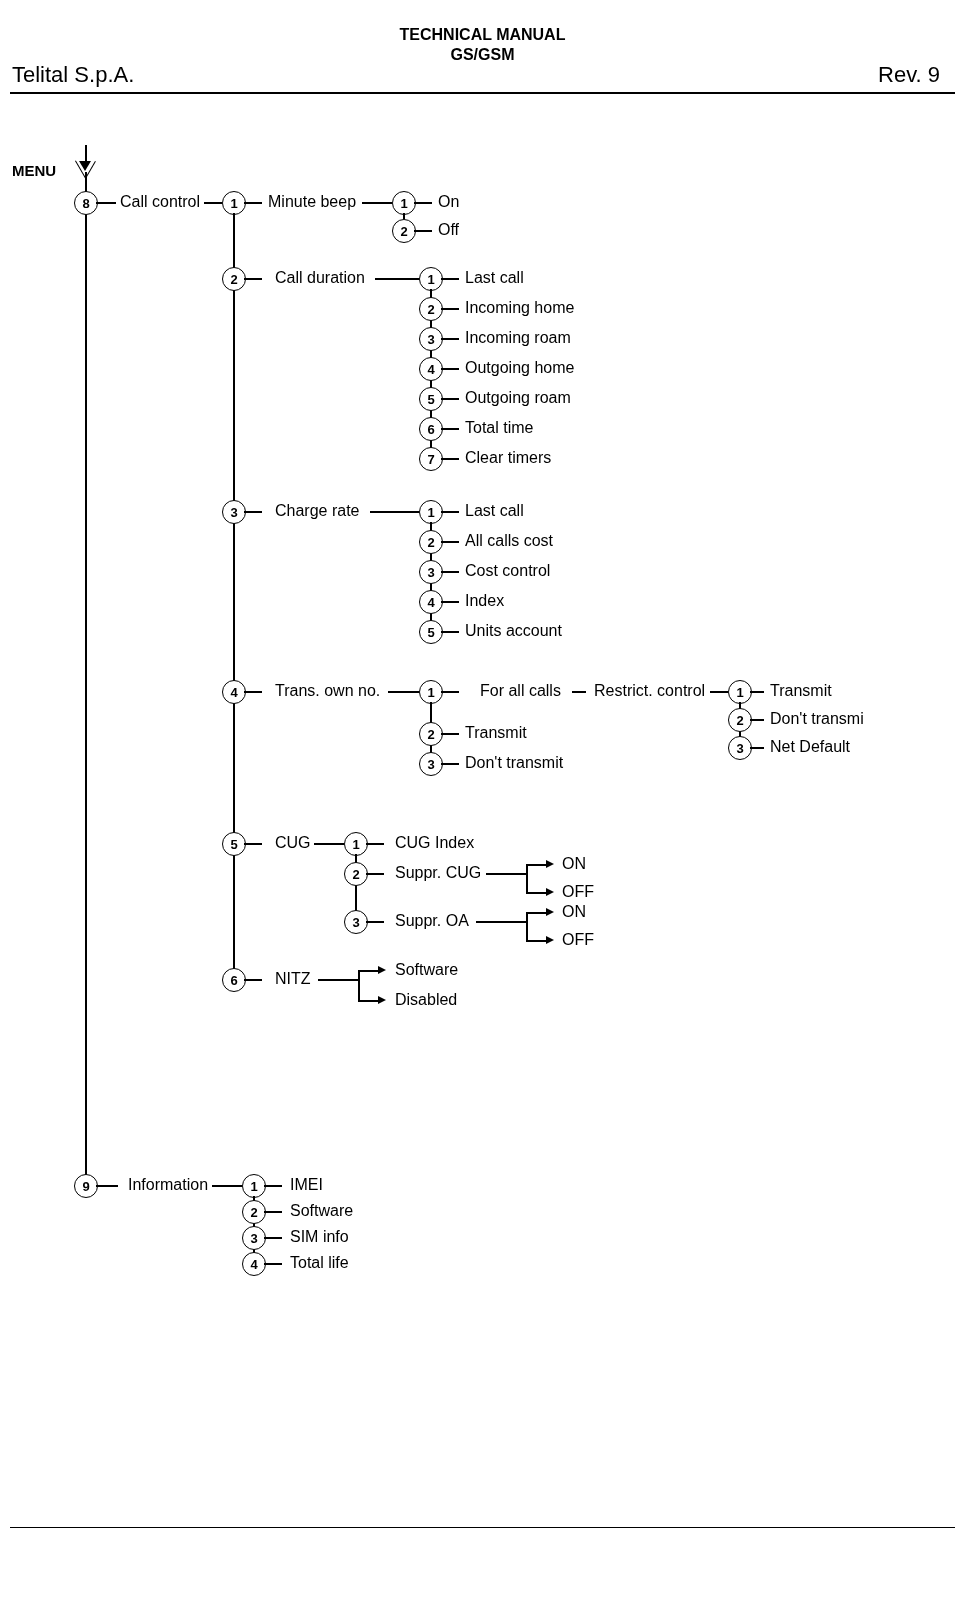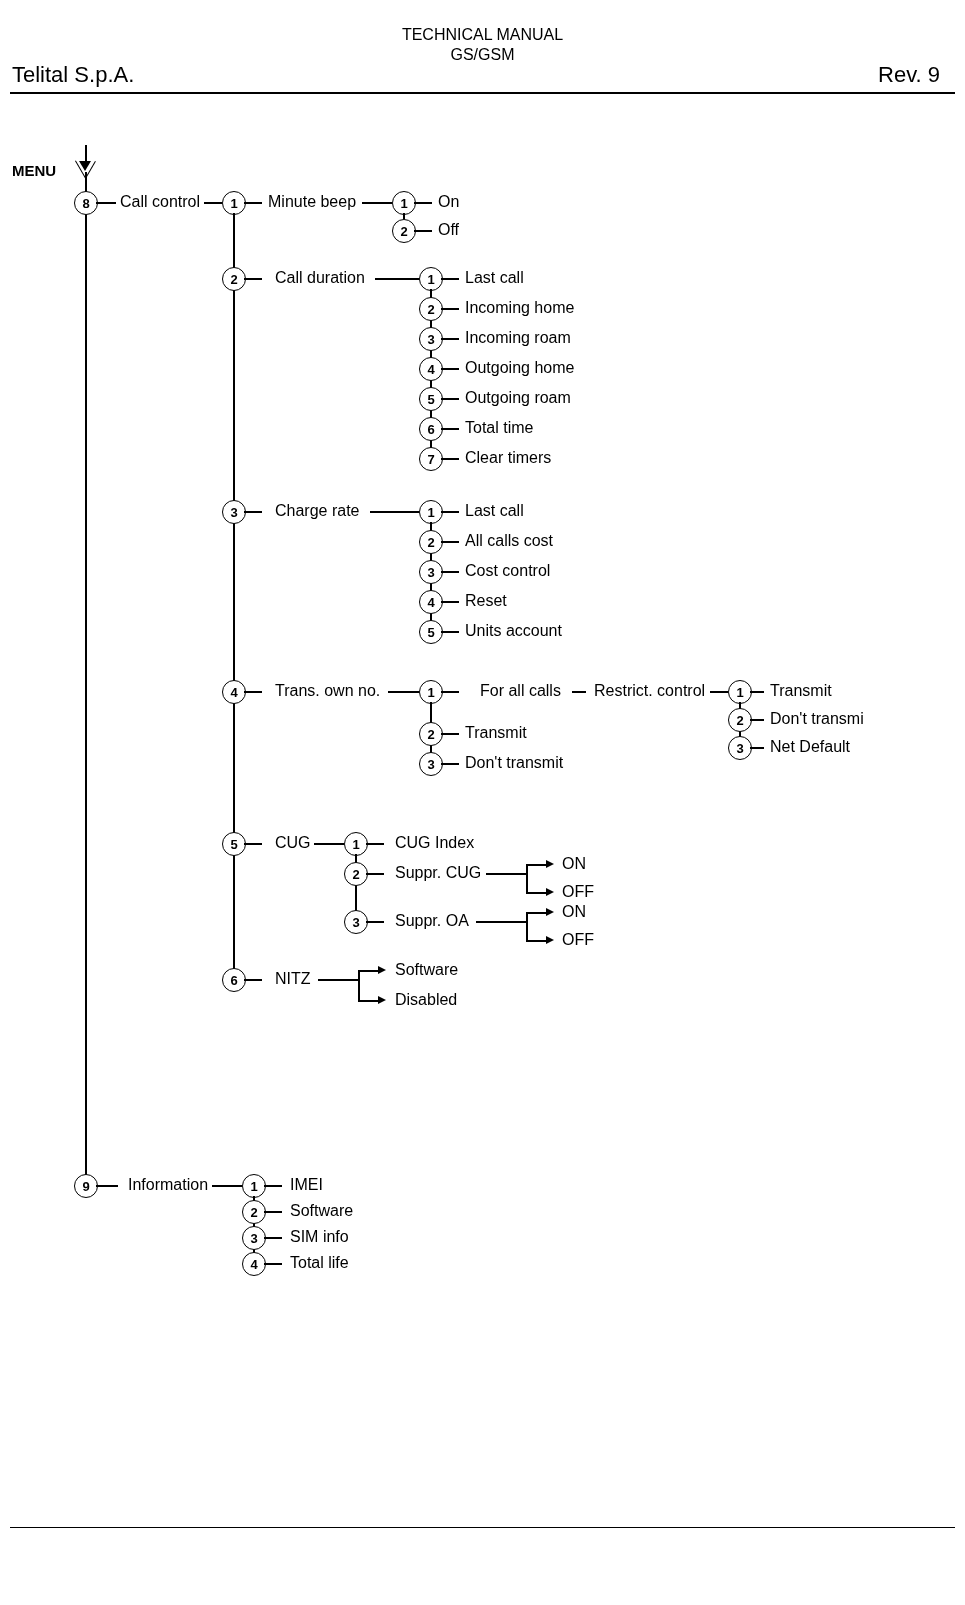--- a/index.html
+++ b/index.html
@@ -1,17 +1,17 @@
 <!DOCTYPE html>
 <html><head>
 <meta charset="utf-8">
 <style>
   html,body{margin:0;padding:0;background:#fff;color:#000;font-family:Helvetica,Arial,sans-serif}
   .page{width:965px;height:1605px;position:relative;font-size:16px}
-  .hdr-title{position:absolute;left:0;right:0;text-align:center;font-weight:normal;font-family:Helvetica,Arial,sans-serif}
+  .hdr-title{position:absolute;left:0;right:0;text-align:center;font-weight:bold;font-family:Helvetica,Arial,sans-serif}
   .hdr-line{position:absolute;left:10px;right:10px;height:1.5px;background:#000}
   .ftr-line{position:absolute;left:10px;right:10px;height:1px;background:#000}
   .lbl{position:absolute;white-space:nowrap;font-size:16px}
   .menu{font-weight:bold;font-size:15px}
   .circ{position:absolute;width:22px;height:22px;border:1.6px solid #000;border-radius:50%;background:#fff;display:flex;align-items:center;justify-content:center;font-size:13px;font-weight:bold}
   .vline{position:absolute;width:1.5px;background:#000}
   .hline{position:absolute;height:1.5px;background:#000}
   .arrow-dn{position:absolute;width:0;height:0;border-left:6px solid transparent;border-right:6px solid transparent;border-top:10px solid #000}
   .arrow-rt-s{position:absolute;width:0;height:0;border-top:4px solid transparent;border-bottom:4px solid transparent;border-left:8px solid #000}
   .page-num{position:absolute;left:0;right:0;text-align:center;font-size:20px}
@@ -94,21 +94,21 @@
   <div class="lbl" style="left:465px;top:502px">Last call</div>
   <div class="vline" style="left:430px;top:522px;height:118px"></div>
   <div class="circ" style="left:419px;top:530px">2</div>
   <div class="hline" style="left:441px;top:541px;width:18px"></div>
   <div class="lbl" style="left:465px;top:532px">All calls cost</div>
   <div class="circ" style="left:419px;top:560px">3</div>
   <div class="hline" style="left:441px;top:571px;width:18px"></div>
   <div class="lbl" style="left:465px;top:562px">Cost control</div>
   <div class="circ" style="left:419px;top:590px">4</div>
   <div class="hline" style="left:441px;top:601px;width:18px"></div>
-  <div class="lbl" style="left:465px;top:592px">Reset</div>
+  <div class="lbl" style="left:465px;top:592px">Index</div>
   <div class="circ" style="left:419px;top:620px">5</div>
   <div class="hline" style="left:441px;top:631px;width:18px"></div>
   <div class="lbl" style="left:465px;top:622px">Units account</div>
 
   <div class="circ" style="left:222px;top:680px">4</div>
   <div class="hline" style="left:244px;top:691px;width:18px"></div>
   <div class="lbl" style="left:275px;top:682px">Trans. own no.</div>
   <div class="hline" style="left:388px;top:691px;width:31px"></div>
   <div class="circ" style="left:419px;top:680px">1</div>
   <div class="hline" style="left:441px;top:691px;width:18px"></div>

